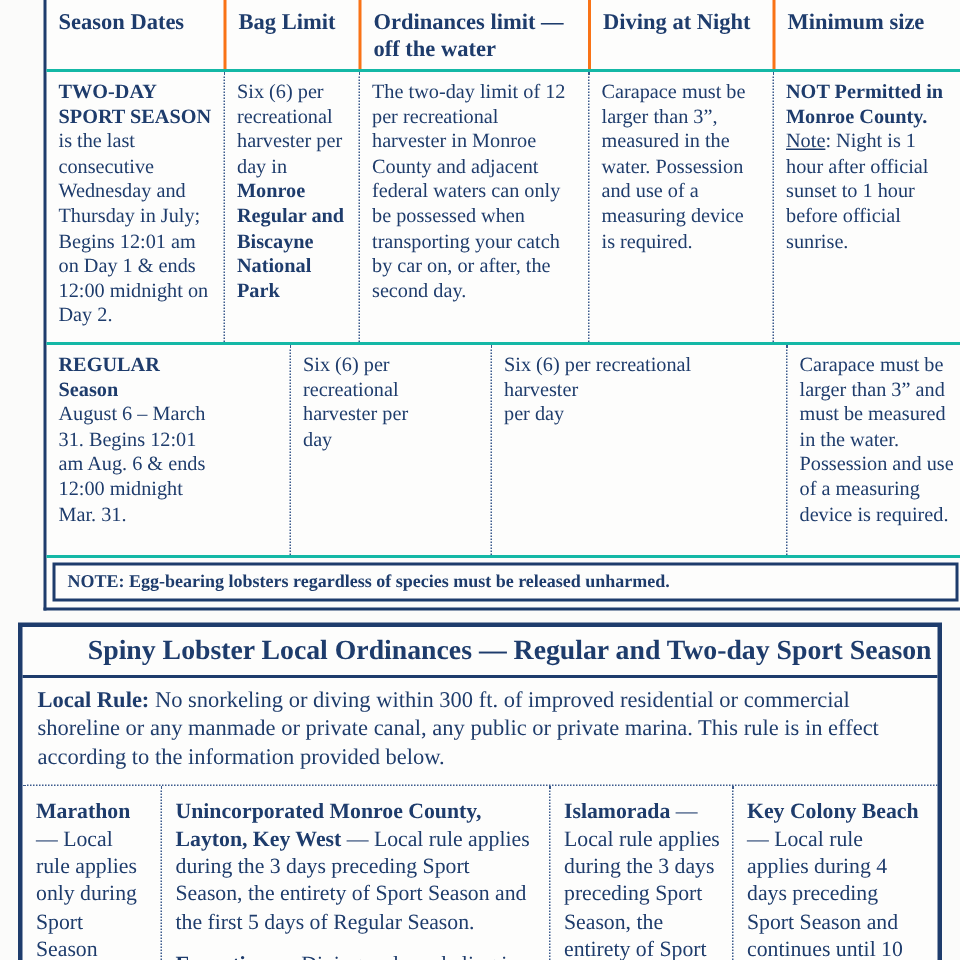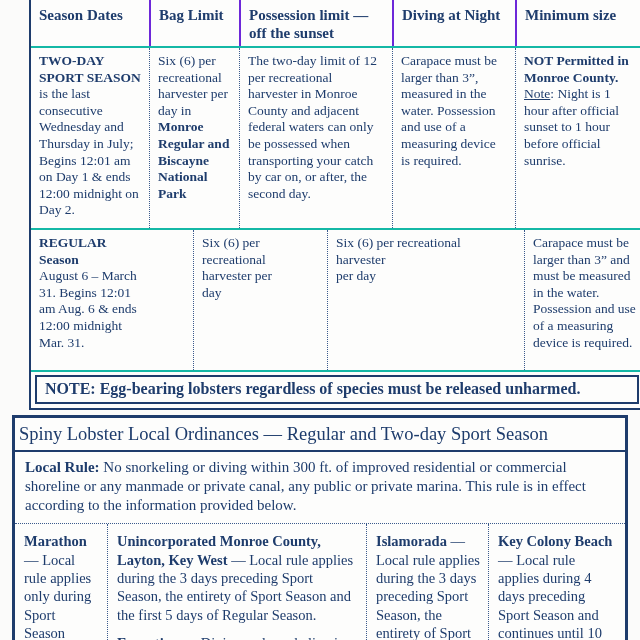--- a/index.html
+++ b/index.html
@@ -14,58 +14,58 @@
     border:2px solid #1e3c6c; border-top:none; background:#fdfdfc;margin-left:17px;
   }
   .t1row {
     display:grid; grid-template-columns:118px 90px 153px 123px 1fr;
     box-sizing:border-box;
   }
   .t1row + .t1row { border-top:2px solid #14b8a6; }
   .cell { padding:5px 7px 4px 8px; box-sizing:border-box; font-size:13.5px; line-height:1.23; }
   .hdr .cell { font-weight:bold; font-size:15px; line-height:1.2; padding-top:6px; }
   .hdr { min-height:38px; }
-  .hdr .cell + .cell { border-left:2px solid #6d28d9; }
+  .hdr .cell + .cell { border-left:2px solid #f97316; }
   .body .cell + .cell { border-left:1px dotted #3b5a8c; }
   .r1 { min-height:182px; }
   .r2 { min-height:142px;gap:44px; }
   .b { font-weight:bold; }
   .blk { display:block; }
   .u { text-decoration:underline; }
   .pre { white-space:pre-line; }
   .noterow { padding:3px 4px 4px; }
   .notebox {
-    border:2px solid #1e3c6c; padding:3px 8px 4px; font-weight:bold; font-size:16px;
+    border:2px solid #1e3c6c; padding:3px 8px 4px; font-weight:bold; font-size:12px;
   }
   
   .tbl2 {
     position:absolute; left:12px; width:616px; top:415px; height:240px; box-sizing:border-box;
     border:3px solid #1e3c6c; background:#fdfdfc;
   }
   .t2title {
-    text-align:left; font-weight:normal; font-size:18.5px; padding:6px 4px 5px;
+    text-align:right; font-weight:bold; font-size:18.5px; padding:6px 4px 5px;
     border-bottom:2px solid #1e3c6c;
   }
   .t2rule { font-size:15px; line-height:1.27; padding:6px 10px 8px; border-bottom:1px dotted #3b5a8c; }
   .t2cols { display:grid; grid-template-columns:92px 259px 122px 1fr; min-height:160px; }
   .t2cell { padding:8px 8px 6px 9px; font-size:14.5px; line-height:1.27; box-sizing:border-box; }
   .t2cell + .t2cell { border-left:1px dotted #3b5a8c; }
   .t2cell p { margin:0 0 10px 0;font-family:Liberation Serif, serif; }
 </style>
 </head>
 <body>
 
 <div class="page">
 
   <div class="tbl1">
 
     <div class="t1row hdr">
       <div class="cell">Season Dates</div>
       <div class="cell">Bag Limit</div>
-      <div class="cell">Possession limit — off the sunset</div>
+      <div class="cell">Ordinances limit — off the water</div>
       <div class="cell">Diving at Night</div>
       <div class="cell">Minimum size</div>
     </div>
 
     <div class="t1row body r1">
       <div class="cell"><span class="b blk">TWO-DAY SPORT SEASON</span><span>is the last consecutive Wednesday and Thursday in July; Begins 12:01 am on Day 1 &amp; ends 12:00 midnight on Day 2.</span></div>
       <div class="cell"><span>Six (6) per recreational harvester per day in</span> <span class="b">Monroe Regular and Biscayne National Park</span></div>
       <div class="cell">The two-day limit of 12 per recreational harvester in Monroe County and adjacent federal waters can only be possessed when transporting your catch by car on, or after, the second day.</div>
       <div class="cell">Carapace must be larger than 3”, measured in the water. Possession and use of a measuring device is required.</div>
       <div class="cell"><span class="b blk">NOT Permitted in Monroe County.</span><span class="u">Note</span><span>: Night is 1 hour after official sunset to 1 hour before official sunrise.</span></div>

